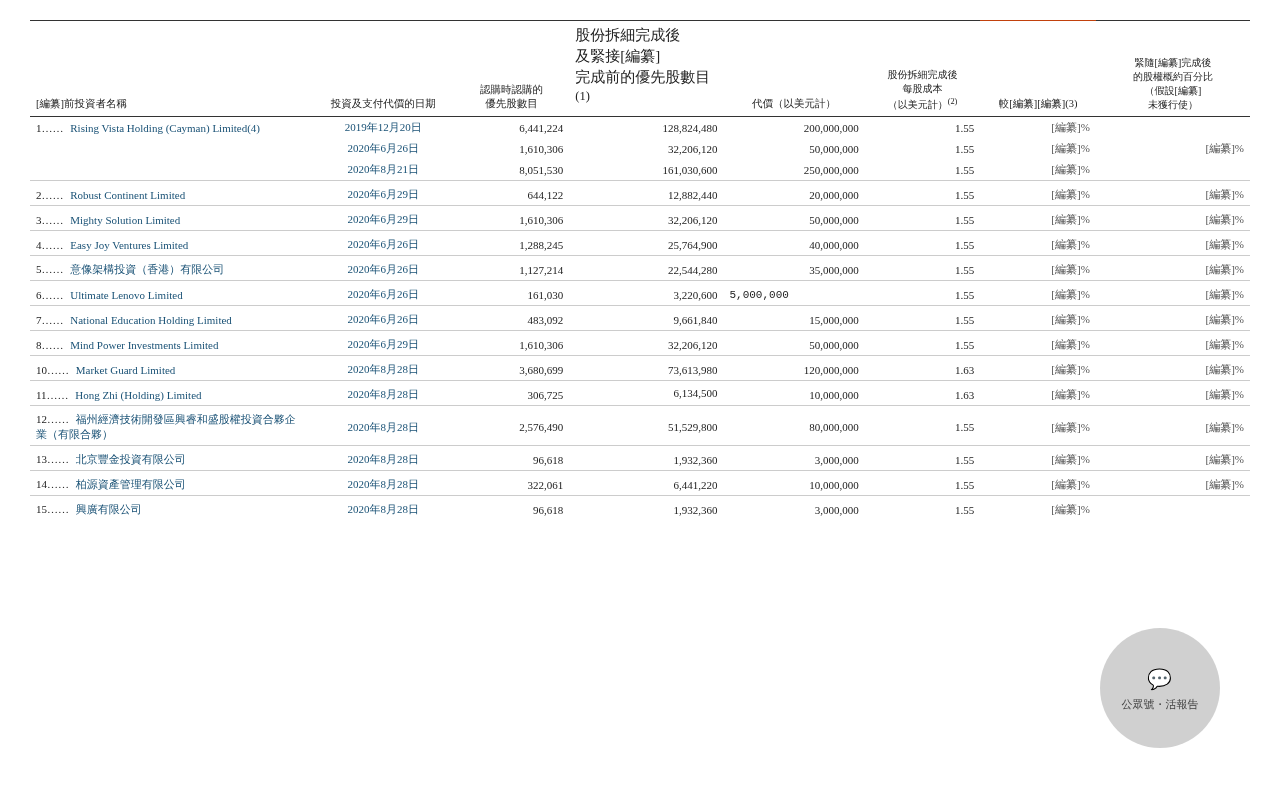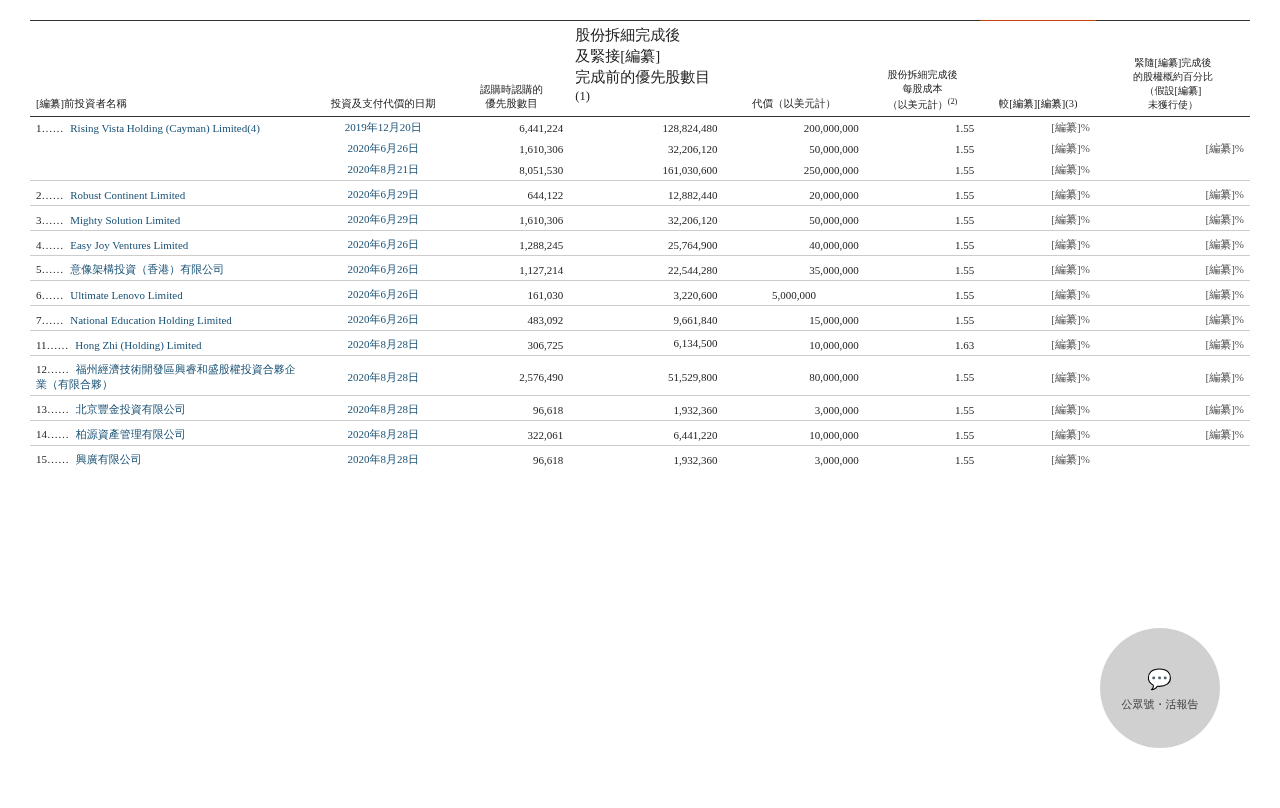--- a/index.html
+++ b/index.html
@@ -178,32 +178,52 @@
           <td style="text-align: right; padding-top: 6px;">35,000,000</td>
           <td style="text-align: right; padding-top: 6px;">1.55</td>
           <td style="text-align: right; color: rgb(85, 85, 85); padding-top: 6px;">[編纂]%</td>
           <td style="text-align: right; color: rgb(85, 85, 85); padding-top: 6px;">[編纂]%</td>
         </tr>
         <tr style="border-top: 1px solid rgb(204, 204, 204);">
           <td style="padding-top: 6px;"><span style="color: rgb(34, 34, 34);">6…… </span><span style="margin-left: 4px; color: rgb(26, 82, 118);">Ultimate Lenovo Limited</span></td>
           <td style="text-align: center; color: rgb(26, 82, 118); padding-top: 6px;">2020年6月26日</td>
           <td style="text-align: right; padding-top: 6px;">161,030</td>
           <td style="text-align: right; padding-top: 6px;">3,220,600</td>
-          <td style="text-align: center; padding-top: 6px;">5,000,000</td>
+          <td style="text-align: left; padding-top: 6px; font-family: Liberation Mono, monospace;">5,000,000</td>
           <td style="text-align: right; padding-top: 6px;">1.55</td>
           <td style="text-align: right; color: rgb(85, 85, 85); padding-top: 6px;">[編纂]%</td>
           <td style="text-align: right; color: rgb(85, 85, 85); padding-top: 6px;">[編纂]%</td>
         </tr>
         <tr style="border-top: 1px solid rgb(204, 204, 204);">
           <td style="padding-top: 6px;"><span style="color: rgb(34, 34, 34);">7…… </span><span style="margin-left: 4px; color: rgb(26, 82, 118);">National Education Holding Limited</span></td>
           <td style="text-align: center; color: rgb(26, 82, 118); padding-top: 6px;">2020年6月26日</td>
           <td style="text-align: right; padding-top: 6px;">483,092</td>
           <td style="text-align: right; padding-top: 6px;">9,661,840</td>
           <td style="text-align: right; padding-top: 6px;">15,000,000</td>
           <td style="text-align: right; padding-top: 6px;">1.55</td>
+          <td style="text-align: right; color: rgb(85, 85, 85); padding-top: 6px;">[編纂]%</td>
+          <td style="text-align: right; color: rgb(85, 85, 85); padding-top: 6px;">[編纂]%</td>
+        </tr>
+        <tr style="border-top: 1px solid rgb(204, 204, 204);">
+          <td style="padding-top: 6px;"><span style="color: rgb(34, 34, 34);">8…… </span><span style="margin-left: 4px; color: rgb(26, 82, 118);">Mind Power Investments Limited</span></td>
+          <td style="text-align: center; color: rgb(26, 82, 118); padding-top: 6px;">2020年6月29日</td>
+          <td style="text-align: right; padding-top: 6px;">1,610,306</td>
+          <td style="text-align: right; padding-top: 6px;">32,206,120</td>
+          <td style="text-align: right; padding-top: 6px;">50,000,000</td>
+          <td style="text-align: right; padding-top: 6px;">1.55</td>
+          <td style="text-align: right; color: rgb(85, 85, 85); padding-top: 6px;">[編纂]%</td>
+          <td style="text-align: right; color: rgb(85, 85, 85); padding-top: 6px;">[編纂]%</td>
+        </tr>
+        <tr style="border-top: 1px solid rgb(204, 204, 204);">
+          <td style="padding-top: 6px;"><span style="color: rgb(34, 34, 34);">10…… </span><span style="margin-left: 4px; color: rgb(26, 82, 118);">Market Guard Limited</span></td>
+          <td style="text-align: center; color: rgb(26, 82, 118); padding-top: 6px;">2020年8月28日</td>
+          <td style="text-align: right; padding-top: 6px;">3,680,699</td>
+          <td style="text-align: right; padding-top: 6px;">73,613,980</td>
+          <td style="text-align: right; padding-top: 6px;">120,000,000</td>
+          <td style="text-align: right; padding-top: 6px;">1.63</td>
           <td style="text-align: right; color: rgb(85, 85, 85); padding-top: 6px;">[編纂]%</td>
           <td style="text-align: right; color: rgb(85, 85, 85); padding-top: 6px;">[編纂]%</td>
         </tr>
         <tr style="border-top: 1px solid rgb(204, 204, 204);">
           <td style="padding-top: 6px;"><span style="color: rgb(34, 34, 34);">11…… </span><span style="margin-left: 4px; color: rgb(26, 82, 118);">Hong Zhi (Holding) Limited</span></td>
           <td style="text-align: center; color: rgb(26, 82, 118); padding-top: 6px;">2020年8月28日</td>
           <td style="text-align: right; padding-top: 6px;">306,725</td>
           <td style="text-align: right; ">6,134,500</td>
           <td style="text-align: right; padding-top: 6px;">10,000,000</td>
           <td style="text-align: right; padding-top: 6px;">1.63</td>

